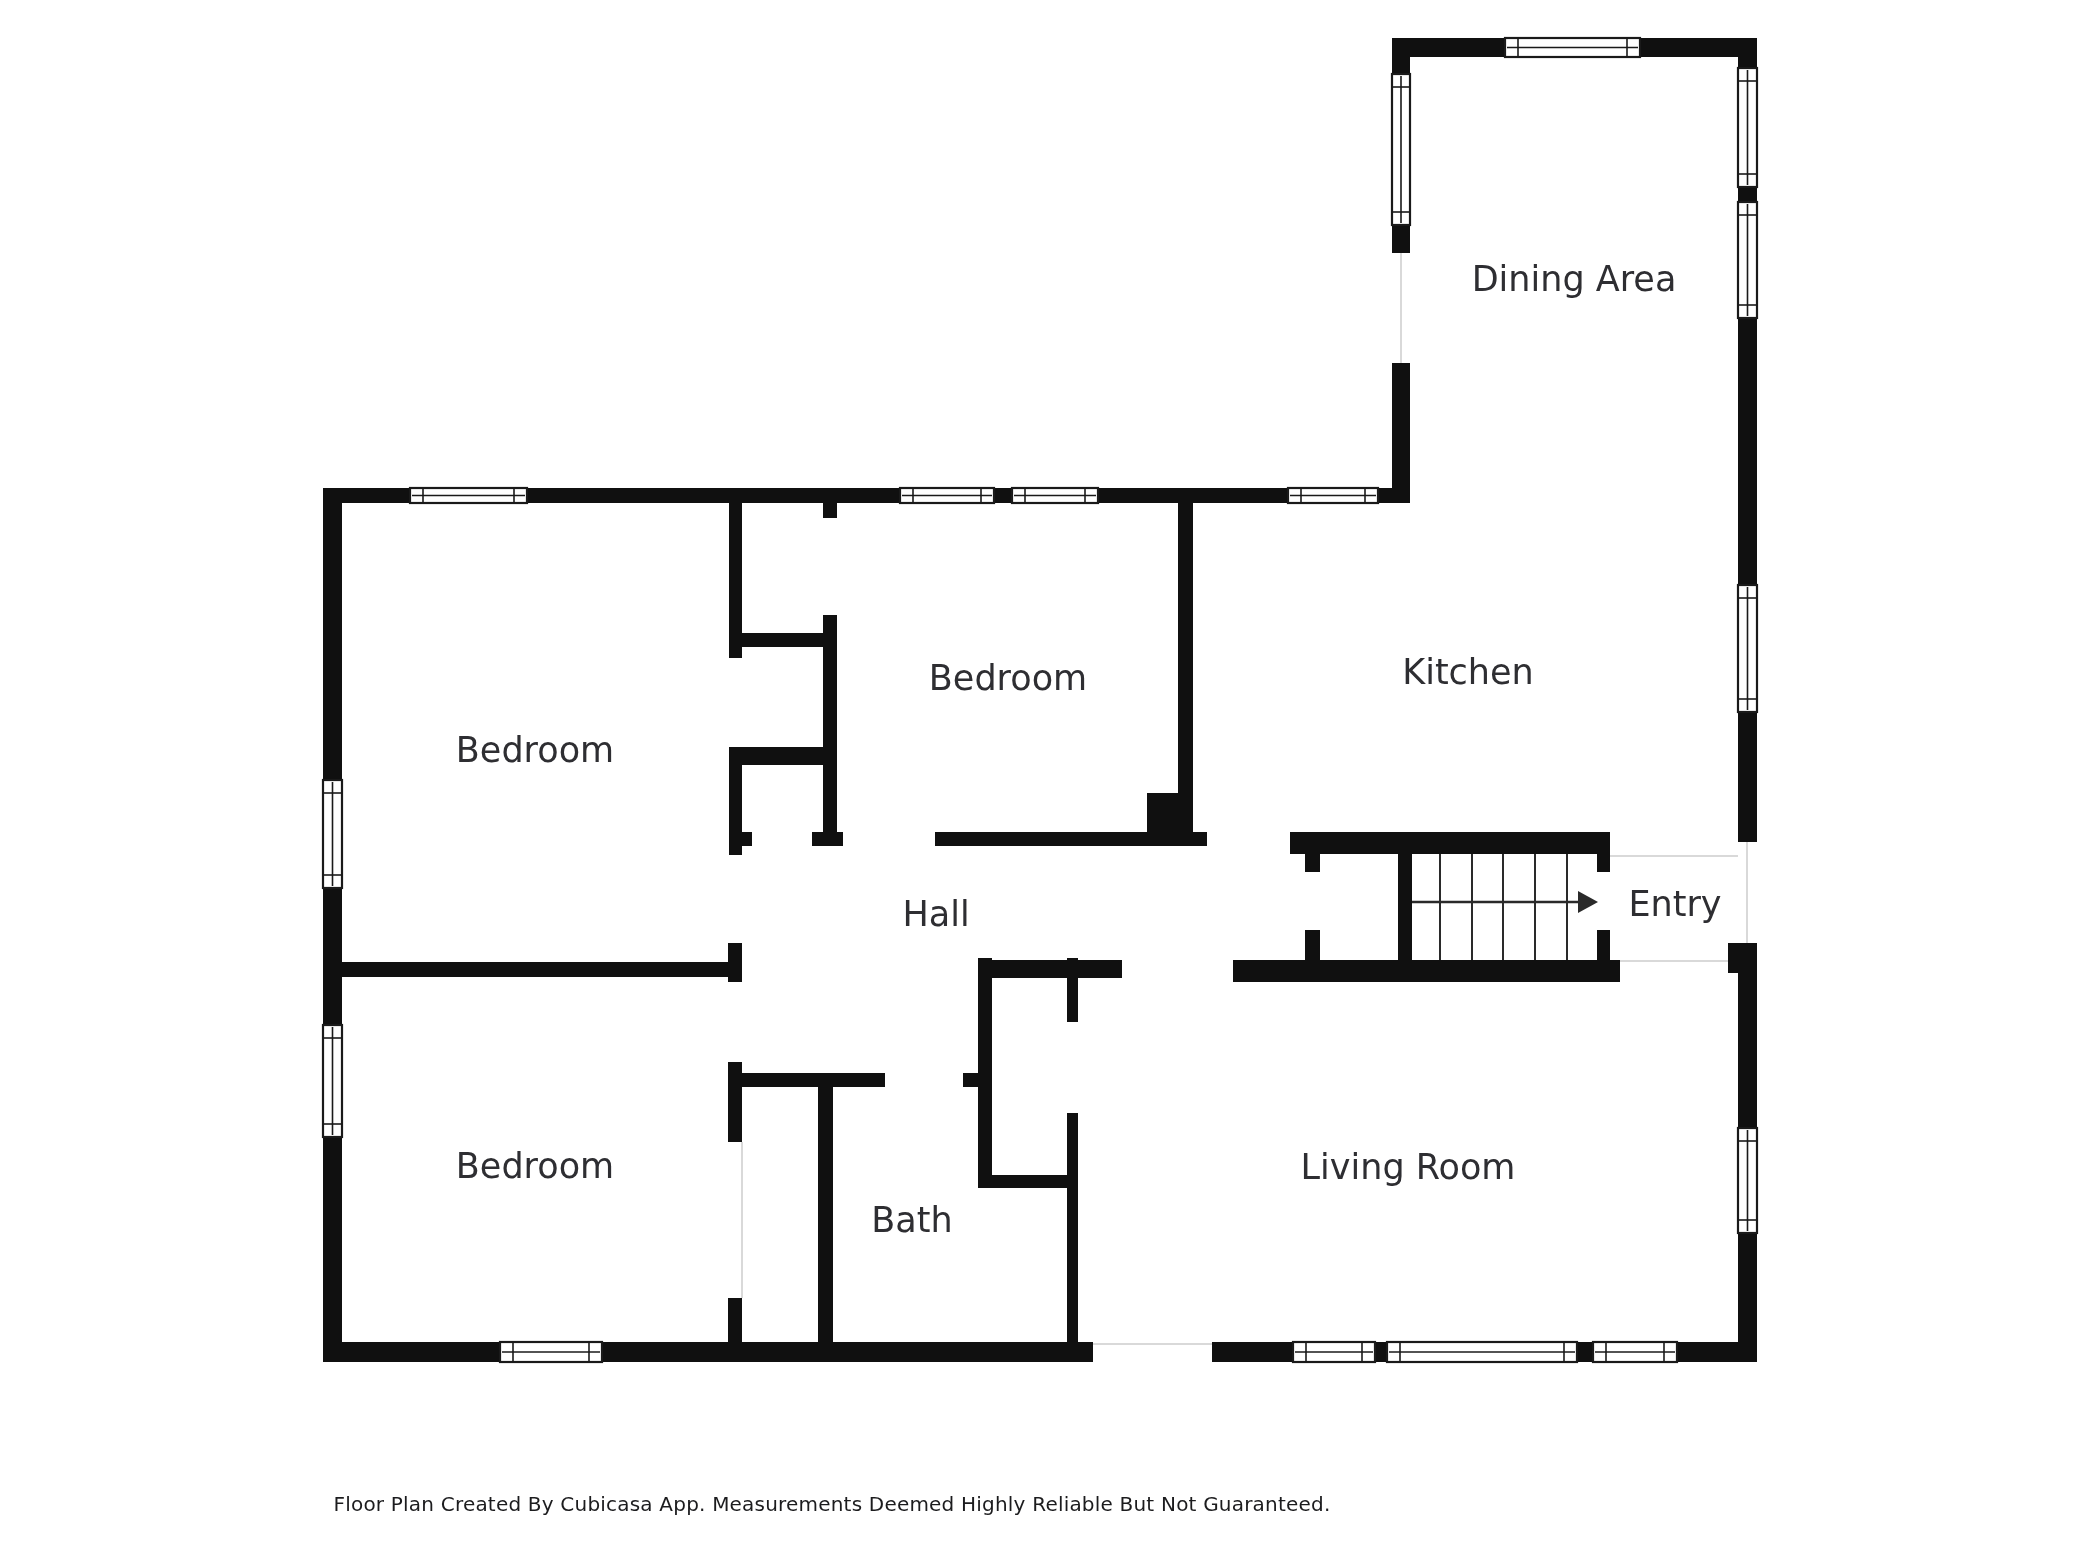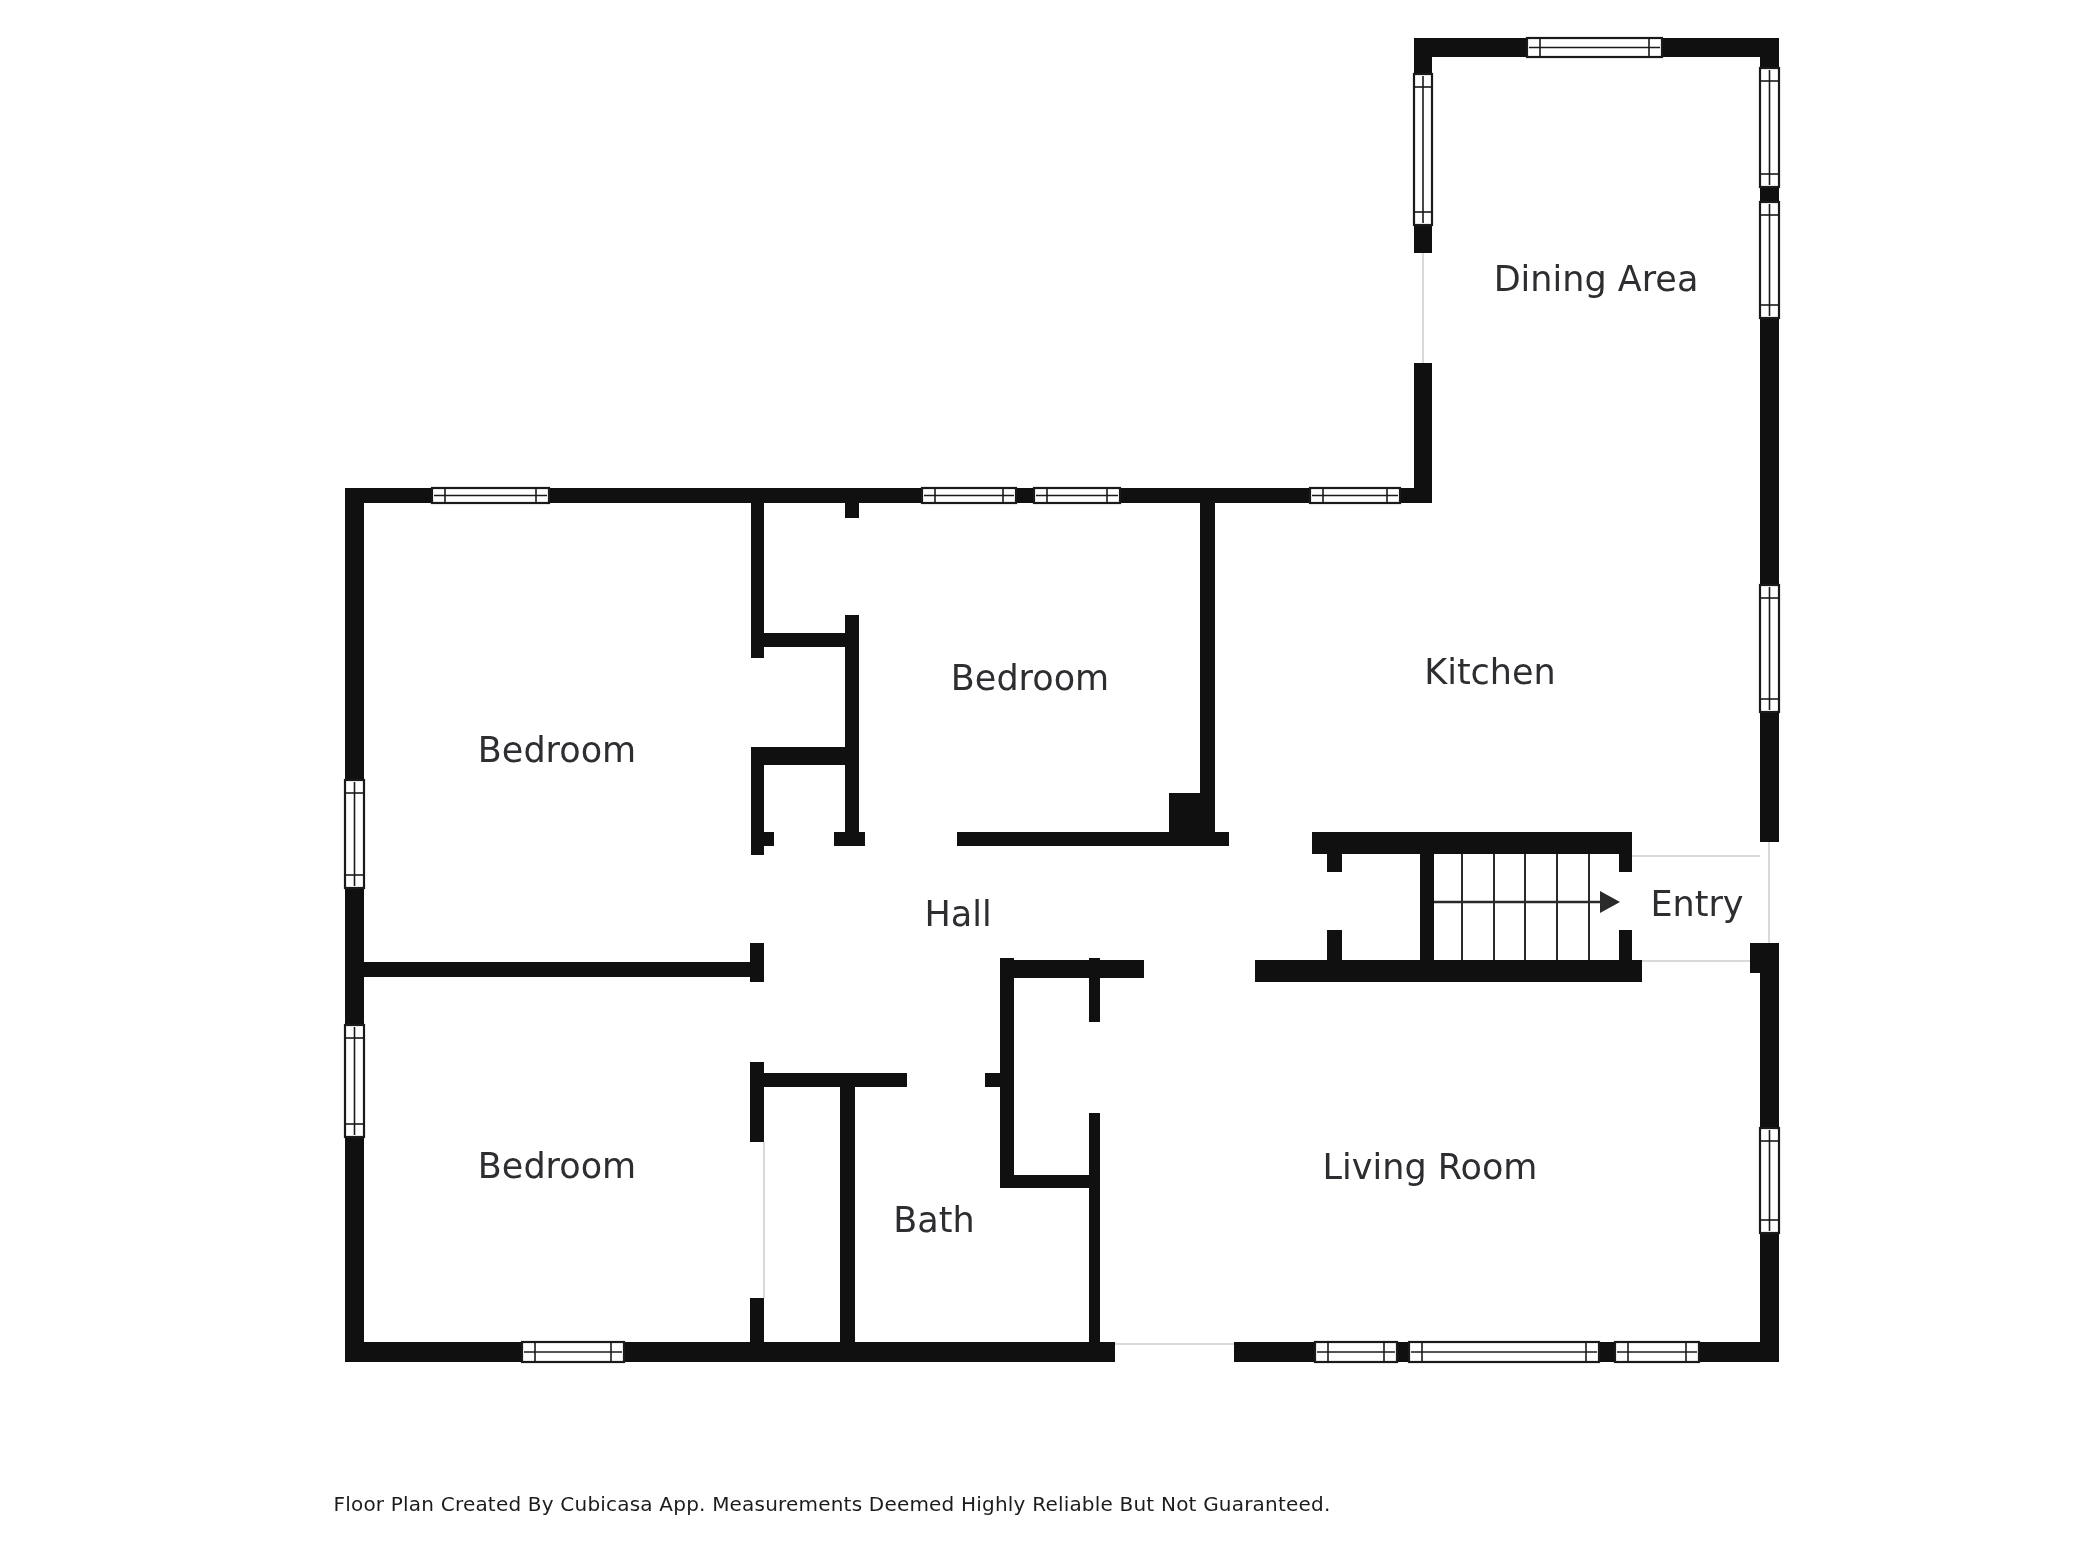--- a/index.html
+++ b/index.html
@@ -10,21 +10,20 @@
   body {
     width: 2080px;
     height: 1560px;
     position: relative;
     font-family: "DejaVu Sans", "Liberation Sans", sans-serif;
     overflow: hidden;
   }
   #plan-wrap {
     position: absolute;
     inset: 0;
-    padding-left: 22px;
   }
   svg#plan {
     width: 2080px;
     height: 1560px;
     display: block;
   }
   svg text.room-label {
     font-family: "DejaVu Sans", "Liberation Sans", sans-serif;
     font-size: 35px;
     fill: #2e2e32;

